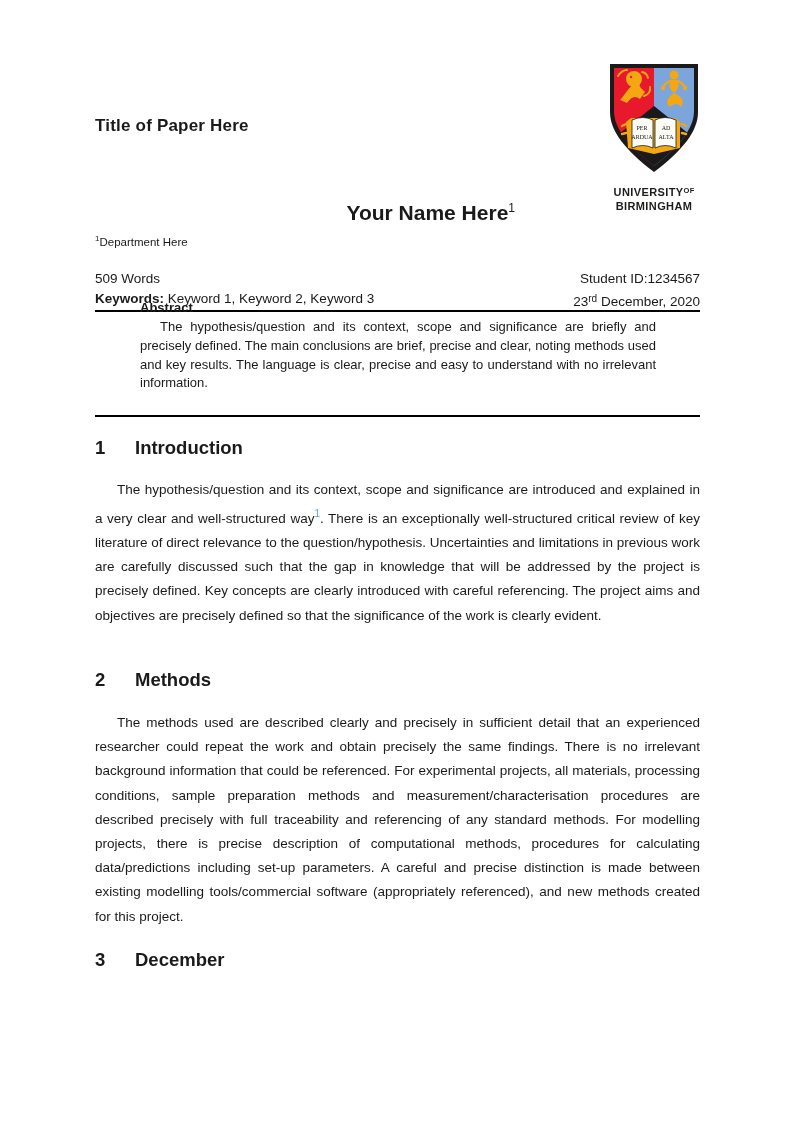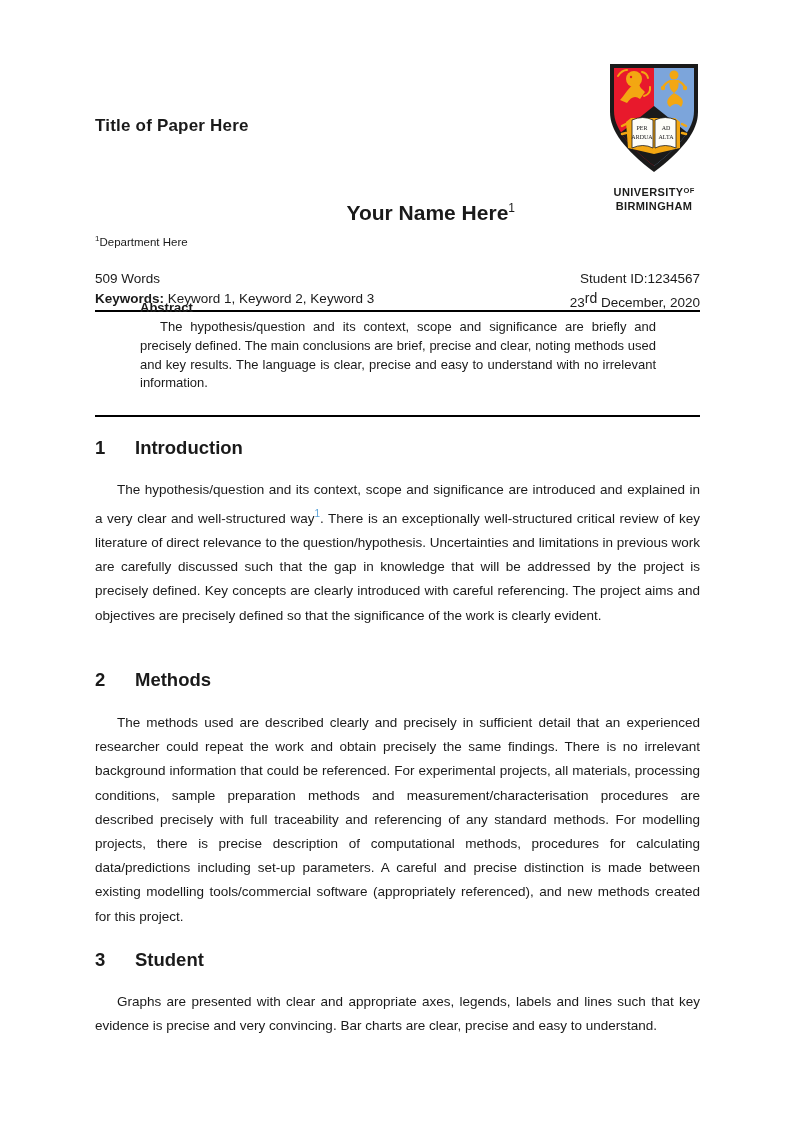--- a/index.html
+++ b/index.html
@@ -29,21 +29,21 @@
   .author{
     left:95px;top:201px;width:420px;
     font-size:21px;font-weight:bold;text-align:right;
   }
   .author sup{font-size:12px;font-weight:normal;}
   .affiliation{left:95px;top:234px;width:420px;font-size:11.5px;}
   .affiliation sup{font-size:8px;}
   .meta{left:95px;top:269px;width:605px;font-size:13.5px;line-height:19.5px;}
   .meta-row{display:flex;justify-content:space-between;}
   .meta b{font-weight:bold;}
-  .date-sup{font-size:14px;vertical-align:4px;}
+  .date-sup{font-size:10px;vertical-align:4px;}
   .rule{left:95px;width:605px;height:2px;background:#000;}
   .rule1{top:310px;}
   .rule2{top:415px;}
   .abstract{left:140px;top:300px;width:516px;}
   .abstract-heading{font-size:13px;font-weight:bold;margin-bottom:3px;}
   .abstract-body{
     margin:0;font-size:13px;line-height:18.8px;
     text-align:justify;text-indent:20px;
   }
   .section-heading{left:95px;width:605px;font-size:18.5px;font-weight:bold;}
@@ -155,17 +155,16 @@
     <span class="sec-num">1</span><span>Introduction</span>
   </div>
   <p class="abs body-par sec1-body"><span>The hypothesis/question and its context, scope and significance are introduced and explained in a very clear and well-structured way</span><sup class="cite">1</sup><span>. There is an exceptionally well-structured critical review of key literature of direct relevance to the question/hypothesis. Uncertainties and limitations in previous work are carefully discussed such that the gap in knowledge that will be addressed by the project is precisely defined. Key concepts are clearly introduced with careful referencing. The project aims and objectives are precisely defined so that the significance of the work is clearly evident.</span></p>
 
   <div class="abs section-heading sec2-head">
     <span class="sec-num">2</span><span>Methods</span>
   </div>
   <p class="abs body-par sec2-body">The methods used are described clearly and precisely in sufficient detail that an experienced researcher could repeat the work and obtain precisely the same findings. There is no irrelevant background information that could be referenced. For experimental projects, all materials, processing conditions, sample preparation methods and measurement/characterisation procedures are described precisely with full traceability and referencing of any standard methods. For modelling projects, there is precise description of computational methods, procedures for calculating data/predictions including set-up parameters. A careful and precise distinction is made between existing modelling tools/commercial software (appropriately referenced), and new methods created for this project.</p>
 
   <div class="abs section-heading sec3-head">
-    <span class="sec-num">3</span><span>Student</span>
+    <span class="sec-num">3</span><span>December</span>
   </div>
-  <p class="abs body-par sec3-body">Graphs are presented with clear and appropriate axes, legends, labels and lines such that key evidence is precise and very convincing. Bar charts are clear, precise and easy to understand.</p>
 
 </div>
 
 </body></html>

